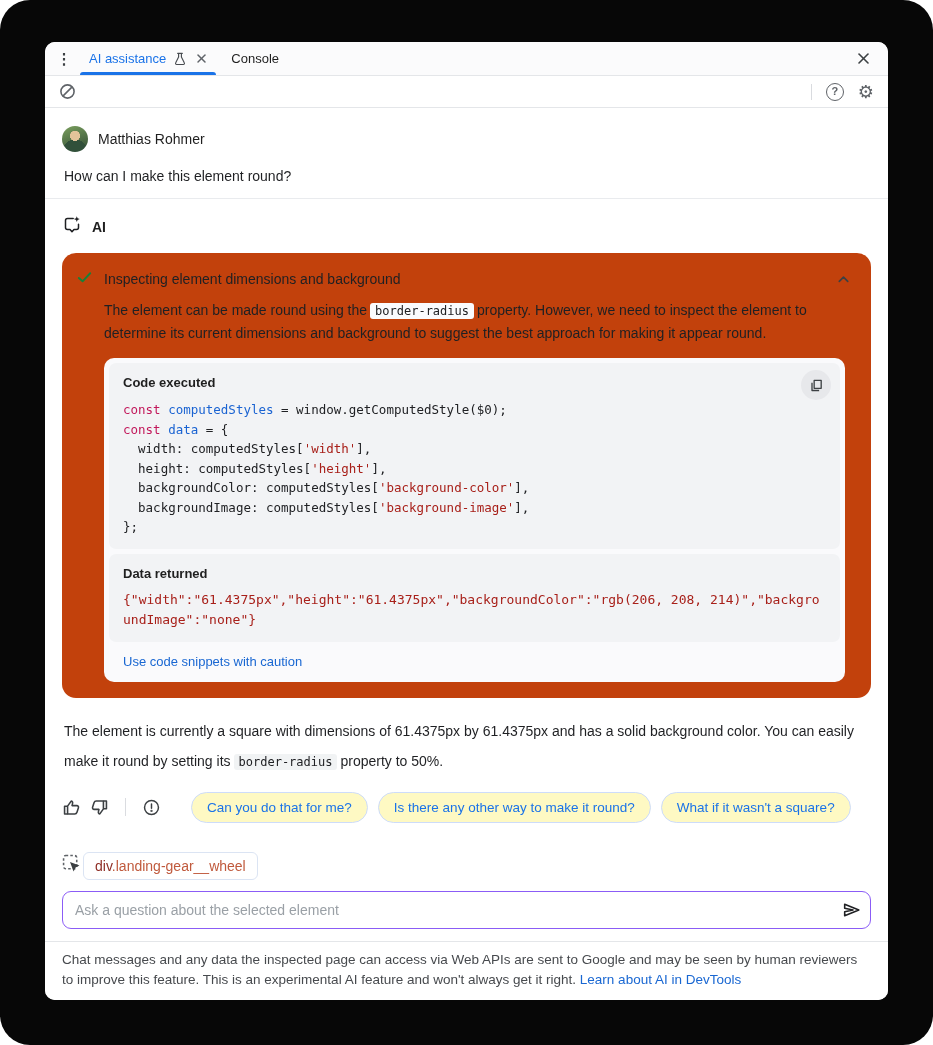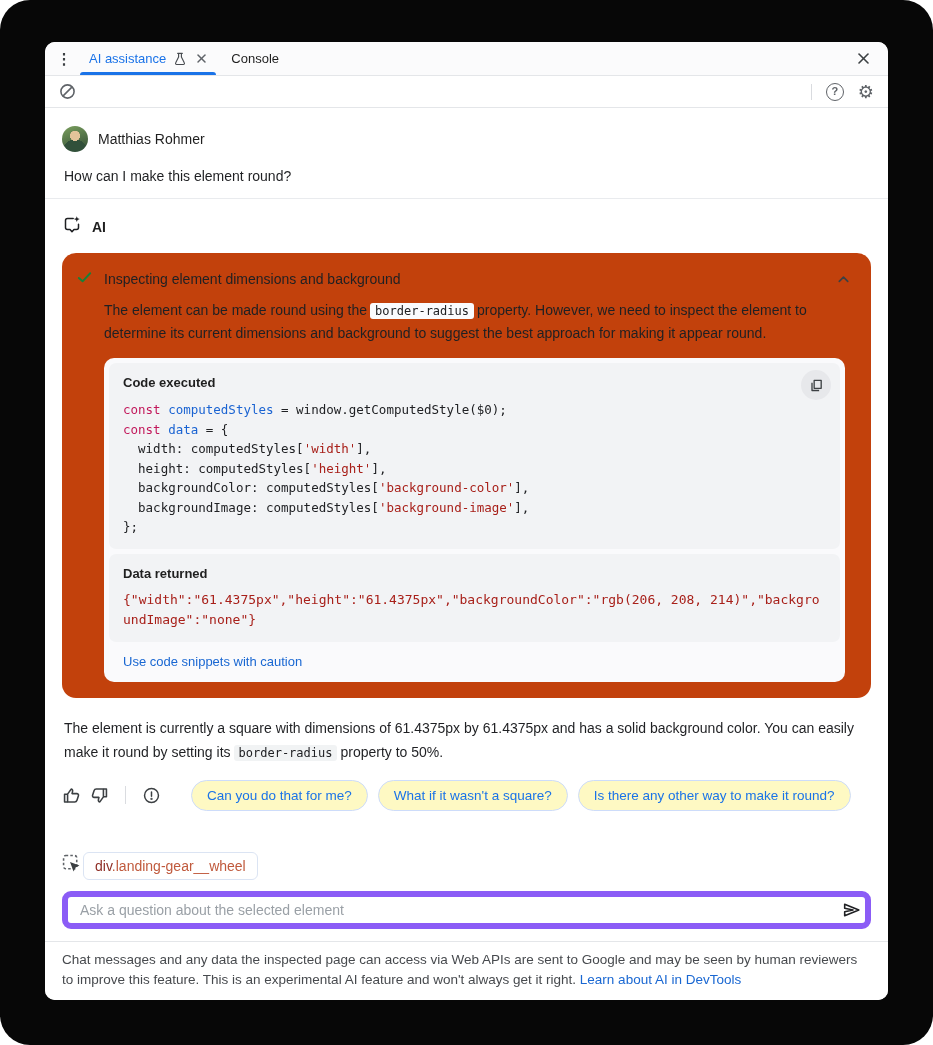--- a/index.html
+++ b/index.html
@@ -52,35 +52,35 @@
   .copy-btn{position:absolute;top:7px;right:9px;width:30px;height:30px;border-radius:50%;background:#e7e8eb;display:flex;align-items:center;justify-content:center;cursor:pointer;border:none;}
   .code{margin-top:10px;font-family:"DejaVu Sans Mono",monospace;font-size:12.5px;line-height:19.5px;white-space:pre;color:#202124;}
   .tk-kw{color:#c2185b;}
   .tk-var{color:#1a63d2;}
   .tk-str{color:#a8201a;}
   .tk-pl{color:#202124;}
   .json-out{margin-top:9px;font-family:"DejaVu Sans Mono",monospace;font-size:13px;line-height:20px;color:#a8201a;white-space:pre-wrap;word-break:break-all;}
   .caution-row{padding:10px 14px 7px;}
   .link{color:#1967d2;font-size:13px;cursor:pointer;}
   
-  .answer{margin:18px 2px 0;font-size:14px;line-height:24px;color:#1f2023;}
+  .answer{margin:18px 2px 0;font-size:14px;line-height:30px;color:#1f2023;}
   .feedback-row{display:flex;align-items:center;margin-top:15px;}
   .fb-icons{display:flex;align-items:center;gap:9px;flex:0 0 auto;}
   .fdivider{width:1px;height:18px;background:#dadce0;margin:0 7px;}
   .chips{display:flex;gap:10px;margin-left:30px;flex:1 1 auto;overflow:hidden;}
   .chip{flex:0 0 auto;height:31px;padding:0 15px;border:1px solid #cddcfa;border-radius:16px;background:#fef9c3;color:#1a73e8;
         font-size:13.5px;font-family:"Liberation Sans",sans-serif;cursor:pointer;display:flex;align-items:center;white-space:nowrap;}
   
   .composer{flex:0 0 auto;padding:0 17px;}
   .selector-row{display:flex;align-items:center;gap:1px;margin-top:22px;}
   .sel-chip{border:1px solid #dbe4f3;border-radius:6px;padding:5px 11px;font-size:14px;background:#fff;}
   .sel-tag{color:#8f2e26;}
   .sel-rest{color:#c05a3d;}
   .input-row{position:relative;margin-top:11px;}
-  .ask-input{width:100%;box-sizing:border-box;height:38px;border:6px solid #8b5cf6;border-radius:9px;padding:0 42px 0 12px;
+  .ask-input{width:100%;box-sizing:border-box;height:38px;border:1px solid #8b5cf6;border-radius:9px;padding:0 42px 0 12px;
              font-size:14px;font-family:"Liberation Sans",sans-serif;color:#202124;outline:none;background:#fff;}
   .ask-input::placeholder{color:#9aa0a6;}
   .send-btn{position:absolute;right:9px;top:50%;transform:translateY(-50%);background:none;border:none;padding:0;cursor:pointer;display:flex;}
   
   .footerbar{flex:0 0 auto;margin-top:12px;border-top:1px solid #e4e6e9;padding:8px 17px 10px;font-size:13.5px;line-height:20px;color:#474a4e;background:#fff;}
 </style>
 </head>
 <body>
 
 <div class="stage">
@@ -212,22 +212,22 @@
           <button class="icon-btn">
             <svg width="19" height="19" viewBox="0 0 18 18" fill="none" stroke="#3c4043" stroke-width="1.4">
               <circle cx="9" cy="9" r="6.6"></circle>
               <line x1="9" y1="5.6" x2="9" y2="9.8" stroke-linecap="round"></line>
               <circle cx="9" cy="12.2" r="0.4" fill="#3c4043" stroke="#3c4043"></circle>
             </svg>
           </button>
         </div>
         <div class="chips">
             <button class="chip">Can you do that for me?</button>
+            <button class="chip">Is there any other way to make it round?</button>
             <button class="chip">What if it wasn't a square?</button>
-            <button class="chip">Is there any other way to make it round?</button>
           </div>
       </div>
     </div>
 
     <div class="composer">
       <div class="selector-row">
         <span>
           <svg width="20" height="20" viewBox="0 0 19 19" fill="none">
             <rect x="1.5" y="1.5" width="12.5" height="12.5" rx="2" stroke="#5f6368" stroke-width="1.5" stroke-dasharray="2.4 2"></rect>
             <path d="M7.6 7.6 L16.6 11 L12.9 12.9 L11 16.6 Z" fill="#3c4043"></path>

